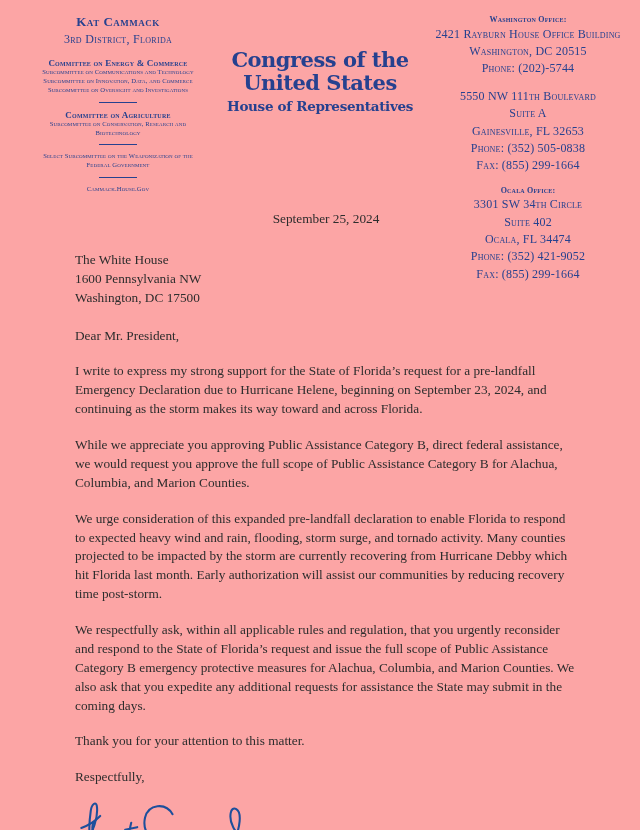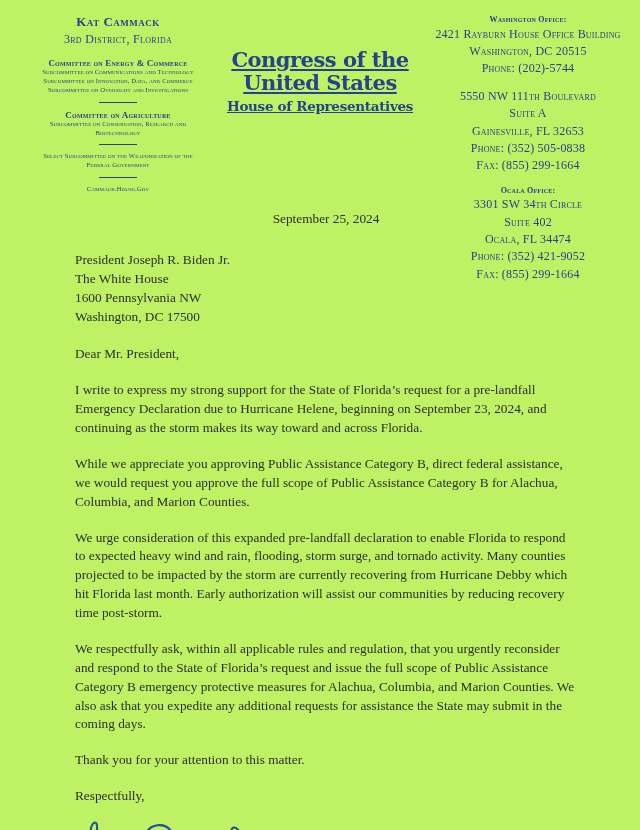--- a/index.html
+++ b/index.html
@@ -1,35 +1,35 @@
 <!DOCTYPE html>
 <html><head>
 <meta charset="utf-8">
 <style>
   html,body { margin:0; padding:0; background:#ffffff; }
   .page {
     position:relative; width:640px; height:830px; margin:0 auto;
-    background:#bef264; overflow:hidden;
+    background:#fca5a5; overflow:hidden;
     font-family:"Liberation Serif", serif; color:#2d2d2d;
   }
   
   .letterhead { position:absolute; top:0; left:0; width:640px; height:195px; }
   .lh-left {
     position:absolute; left:26px; top:14px; width:184px;
     text-align:center; color:#26418f; font-variant:small-caps;
   }
   .lh-name { font-size:13px; font-weight:bold; letter-spacing:.5px; }
   .lh-district { font-size:12px; margin-top:2px; letter-spacing:.3px; }
   .lh-sec { margin-top:11px; }
   .lh-sec-title { font-size:9px; font-weight:bold; letter-spacing:.2px; }
   .lh-sub { font-size:6.6px; line-height:1.35; letter-spacing:.1px; }
   .lh-div { width:38px; border-top:1px solid #26418f; margin:7px auto 7px auto; height:0; }
   .lh-center {
     position:absolute; left:203px; top:48px; width:234px;
-    text-align:center; color:#26418f;text-decoration:underline;
+    text-align:center; color:#26418f;
   }
   .lh-title {
     font-family:"DejaVu Serif", serif; font-weight:bold;
     font-size:21px; line-height:1.1; letter-spacing:-.5px;
   }
   .lh-subtitle {
     font-family:"DejaVu Serif", serif; font-weight:bold;
     font-size:13.5px; margin-top:4px; letter-spacing:-.3px;
   }
   .lh-right {
@@ -110,21 +110,20 @@
         <div class="office-line">Phone: (352) 421-9052</div>
         <div class="office-line">Fax: (855) 299-1664</div>
       </div>
     </div>
   </div>
 
   <div class="letter-body">
     <div class="date-line">September 25, 2024</div>
 
     <div class="recipient">
-      <div>President Joseph R. Biden Jr.</div>
       <div>The White House</div>
       <div>1600 Pennsylvania NW</div>
       <div>Washington, DC 17500</div>
     </div>
 
     <div class="salutation">Dear Mr. President,</div>
 
     <div class="para">I write to express my strong support for the State of Florida’s request for a pre-landfall Emergency Declaration due to Hurricane Helene, beginning on September 23, 2024, and continuing as the storm makes its way toward and across Florida.</div>
     <div class="para">While we appreciate you approving Public Assistance Category B, direct federal assistance, we would request you approve the full scope of Public Assistance Category B for Alachua, Columbia, and Marion Counties.</div>
     <div class="para">We urge consideration of this expanded pre-landfall declaration to enable Florida to respond to expected heavy wind and rain, flooding, storm surge, and tornado activity. Many counties projected to be impacted by the storm are currently recovering from Hurricane Debby which hit Florida last month. Early authorization will assist our communities by reducing recovery time post-storm.</div>

